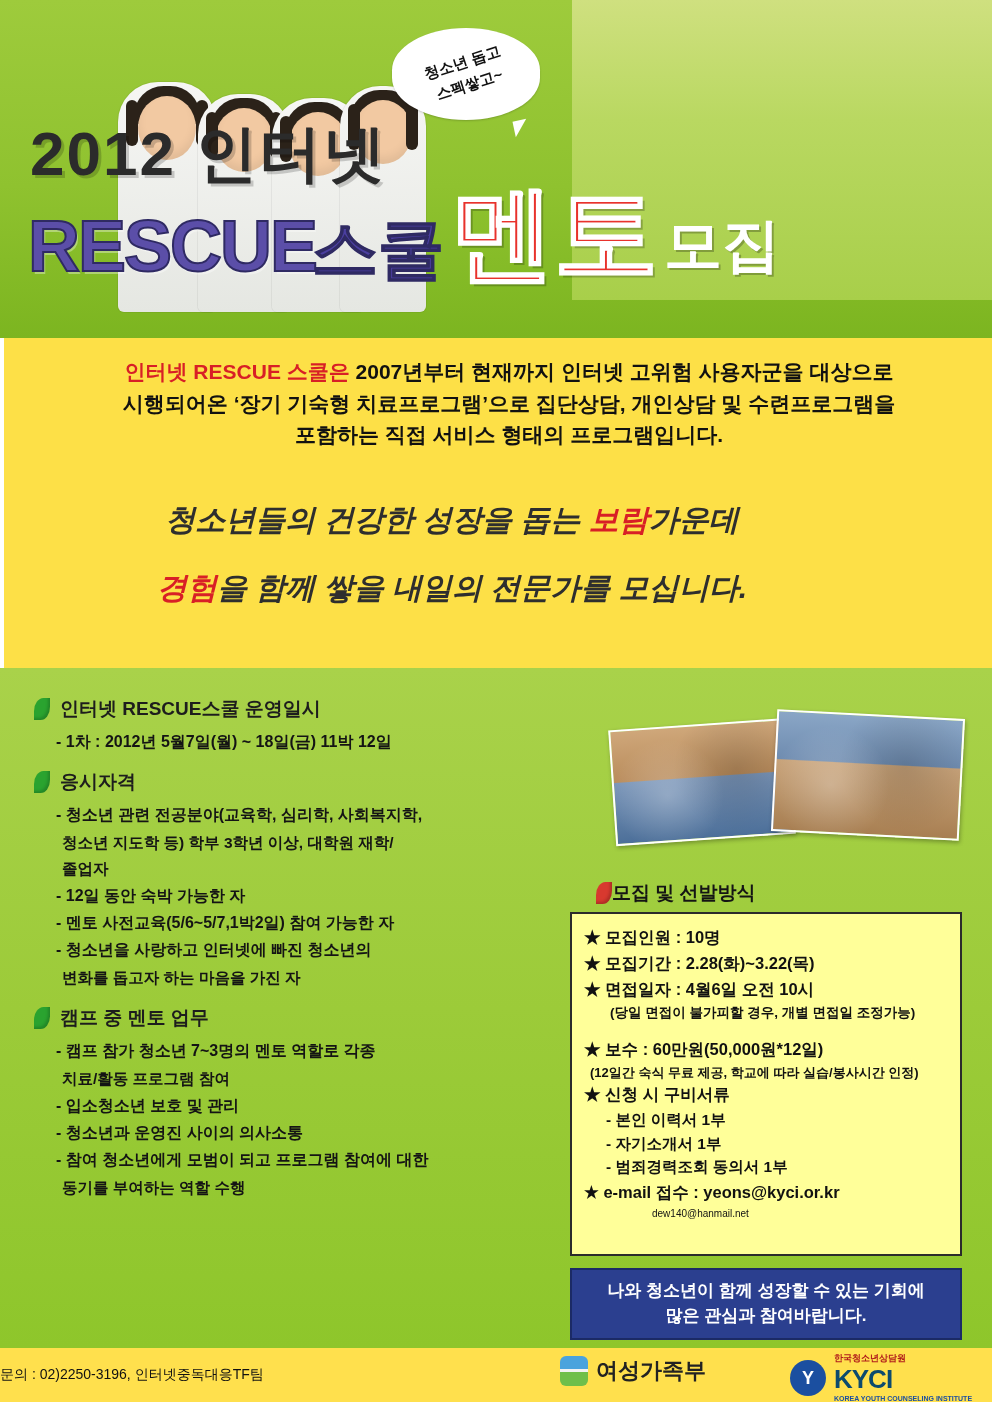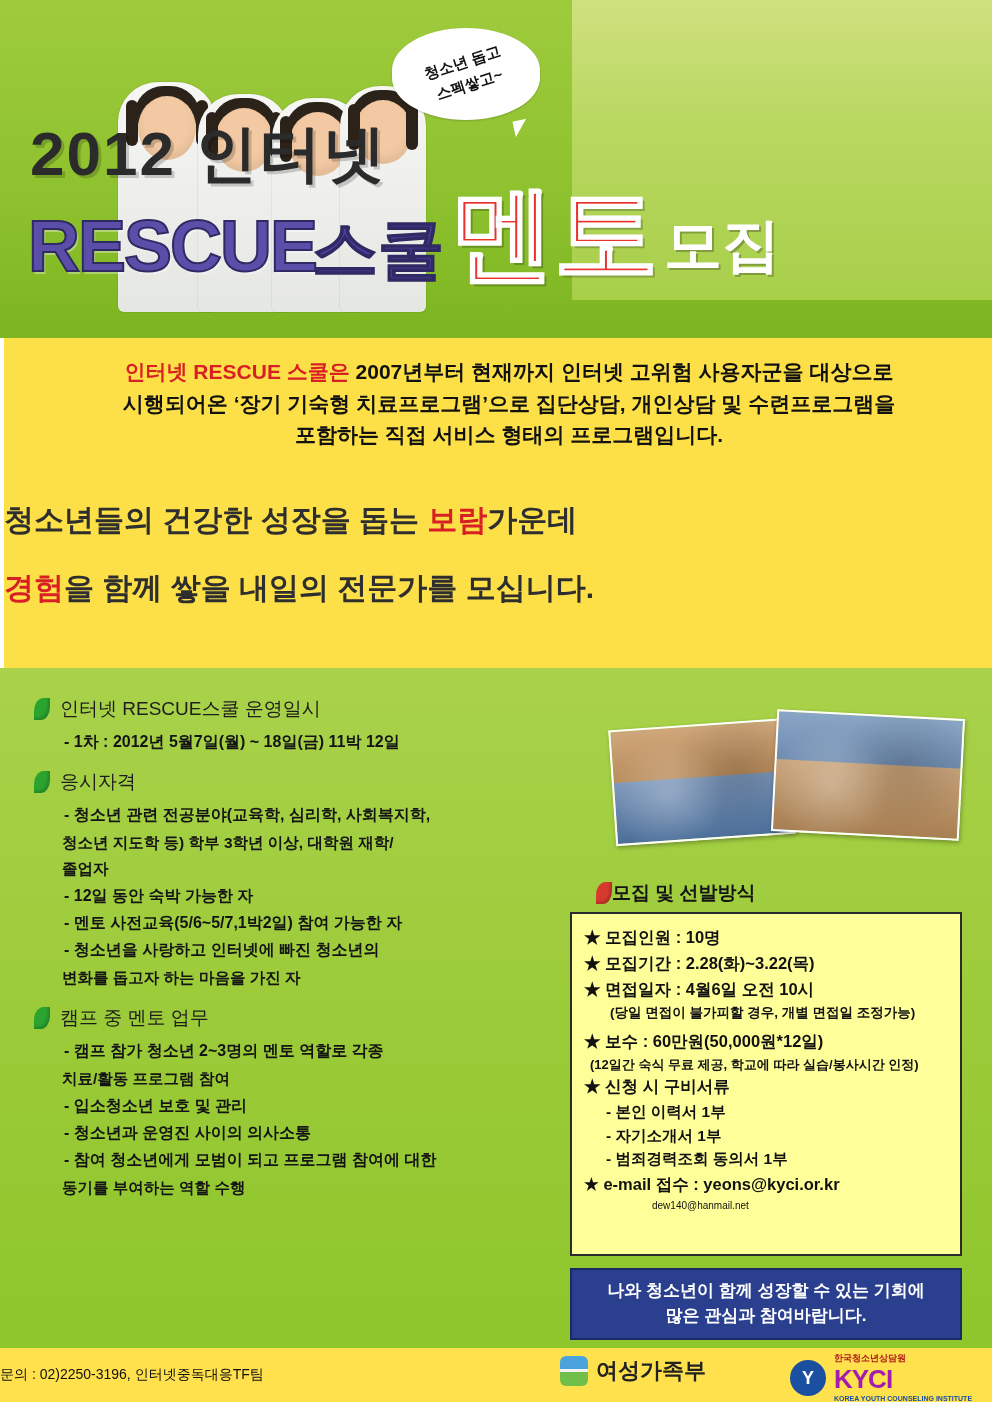--- a/index.html
+++ b/index.html
@@ -89,42 +89,42 @@
   
   .intro{
     position:absolute;left:4px;top:338px;width:992px;height:330px;background:#fde047;
   }
   .intro-p{
     position:absolute;left:110px;top:18px;width:790px;
     text-align:center;font-size:21px;line-height:1.5;color:#111;font-weight:bold;
   }
   .intro-p .hl{color:#d81f26;}
   .hand1,.hand2{
-    position:absolute;width:896px;color:#2e2e2e;font-weight:bold;
+    position:absolute;width:896px;text-align:center;color:#2e2e2e;font-weight:bold;font-style:italic;
   }
   .hand1{top:162px;font-size:30px;}
   .hand2{top:230px;font-size:30px;}
   .hand1 .red,.hand2 .red{color:#d81f26;}
 
   
   .body-green{
     position:absolute;left:0;top:668px;width:992px;height:680px;
     background:linear-gradient(180deg,#a9d24a 0%, #9ccb39 50%, #8ec62b 100%);
   }
   .left-col{position:absolute;left:34px;top:14px;width:520px;}
   .sec-head{
     display:flex;align-items:center;gap:10px;margin-top:14px;margin-bottom:8px;
-    font-size:19px;font-weight:normal;color:#1d1d1d;
+    font-size:19px;font-weight:bold;color:#1d1d1d;
   }
   .leaf{
     width:16px;height:22px;border-radius:60% 0 60% 0;background:#2aa32f;
     box-shadow:inset -2px -2px 3px rgba(0,0,0,.18);flex:none;
   }
   .bullet-line{
-    font-size:16px;color:#141414;line-height:1.55;margin:2px 0 2px 30px;font-weight:bold;
+    font-size:16px;color:#141414;line-height:1.55;margin:2px 0 2px 22px;font-weight:bold;
   }
   .bullet-sub{
     font-size:15.5px;color:#141414;line-height:1.7;margin:0 0 0 28px;font-weight:bold;
   }
 
   
   .photos{position:absolute;left:612px;top:46px;width:350px;height:130px;}
   .photo{
     position:absolute;border:2px solid #fff;box-shadow:1px 2px 4px rgba(0,0,0,.3);
     overflow:hidden;
@@ -142,21 +142,21 @@
     position:absolute;left:596px;top:212px;display:flex;align-items:center;
     font-size:19px;font-weight:bold;color:#141414;
   }
   .redleaf{width:16px;height:22px;border-radius:60% 0 60% 0;background:#d8392f;
     box-shadow:inset -2px -2px 3px rgba(0,0,0,.2);}
   .yellow-box{
     position:absolute;left:570px;top:244px;width:392px;height:344px;
     background:#ffff99;border:2px solid #2b2b2b;box-sizing:border-box;padding:10px 12px;
   }
   .yb-line{font-size:16.5px;color:#111;font-weight:bold;line-height:1.45;margin:2px 0;}
-  .yb-sub{font-size:13.5px;color:#111;font-weight:bold;line-height:1.35;margin:0 0 8px 26px;}
+  .yb-sub{font-size:13.5px;color:#111;font-weight:bold;line-height:1.35;margin:0 0 16px 26px;}
   .yb-sub2{font-size:13px;color:#111;font-weight:bold;line-height:1.35;margin:0 0 2px 6px;}
   .yb-item{font-size:15.5px;color:#111;font-weight:bold;line-height:1.45;margin:1px 0 1px 22px;}
   .yb-mail{font-size:10px;color:#111;font-weight:normal;line-height:1.45;margin:1px 0 1px 68px;}
 
   .blue-box{
     position:absolute;left:570px;top:600px;width:392px;height:72px;
     background:#2b3f8f;border:2px solid #1b2a66;box-sizing:border-box;
     display:flex;flex-direction:column;align-items:center;justify-content:center;
     color:#fff;font-weight:bold;font-size:17px;line-height:1.45;text-align:right;
   }
@@ -168,21 +168,21 @@
   }
   .footer-text{font-size:14px;font-weight:normal;color:#111;}
   .logo1{position:absolute;left:560px;top:8px;display:flex;align-items:flex-start;gap:8px;}
   .logo1-mark{width:28px;height:30px;background:
      linear-gradient(180deg,#4aa3dd 0 45%, #f2f2f2 45% 55%, #6fbf4a 55% 100%);
      border-radius:6px;}
   .logo1-text{font-size:22px;font-weight:bold;color:#222;}
   .logo2{position:absolute;left:790px;top:6px;display:flex;align-items:center;gap:8px;}
   .logo2-mark{width:36px;height:36px;border-radius:50%;background:#1b4fa0;
     display:flex;align-items:center;justify-content:center;color:#fff;font-size:18px;font-weight:bold;}
-  .logo2-kyci{font-size:26px;font-weight:bold;color:#a21caf;letter-spacing:-1px;}
+  .logo2-kyci{font-size:26px;font-weight:bold;color:#0c4a6e;letter-spacing:-1px;}
   .logo2-sub{font-size:9px;color:#b11b1b;font-weight:bold;line-height:1.1;}
   .logo2-sub2{font-size:7px;color:#1b4fa0;font-weight:bold;line-height:1.1;}
 </style>
 </head>
 <body>
 
 <div class="poster">
 
   <div class="header">
     <div class="header-photo"></div>
@@ -259,21 +259,21 @@
       <div class="bullet-sub">졸업자</div>
       <div class="bullet-line">- 12일 동안 숙박 가능한 자</div>
       <div class="bullet-line">- 멘토 사전교육(5/6~5/7,1박2일) 참여 가능한 자</div>
       <div class="bullet-line">- 청소년을 사랑하고 인터넷에 빠진 청소년의</div>
       <div class="bullet-sub">변화를 돕고자 하는 마음을 가진 자</div>
 
       <div class="sec-head">
         <span class="leaf"></span>
         <span>캠프 중 멘토 업무</span>
       </div>
-      <div class="bullet-line">- 캠프 참가 청소년 2~3명의 멘토 역할로 각종</div>
+      <div class="bullet-line">- 캠프 참가 청소년 7~3명의 멘토 역할로 각종</div>
       <div class="bullet-sub">치료/활동 프로그램 참여</div>
       <div class="bullet-line">- 입소청소년 보호 및 관리</div>
       <div class="bullet-line">- 청소년과 운영진 사이의  의사소통</div>
       <div class="bullet-line">- 참여 청소년에게 모범이 되고 프로그램 참여에 대한</div>
       <div class="bullet-sub">동기를 부여하는 역할 수행</div>
     </div>
 
     <div class="photos">
       <div class="photo ph1">
           <div class="ph-overlay"></div>

